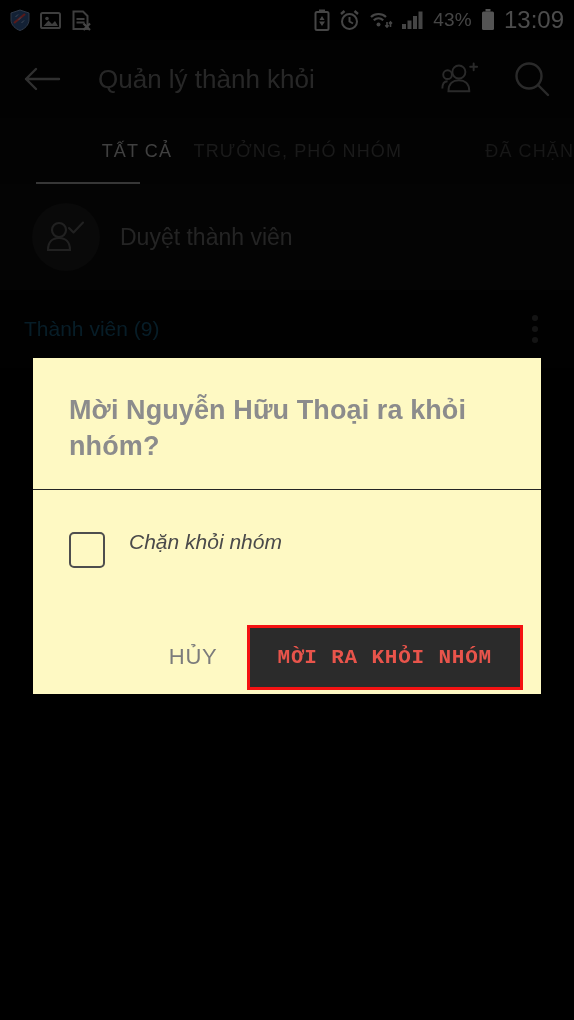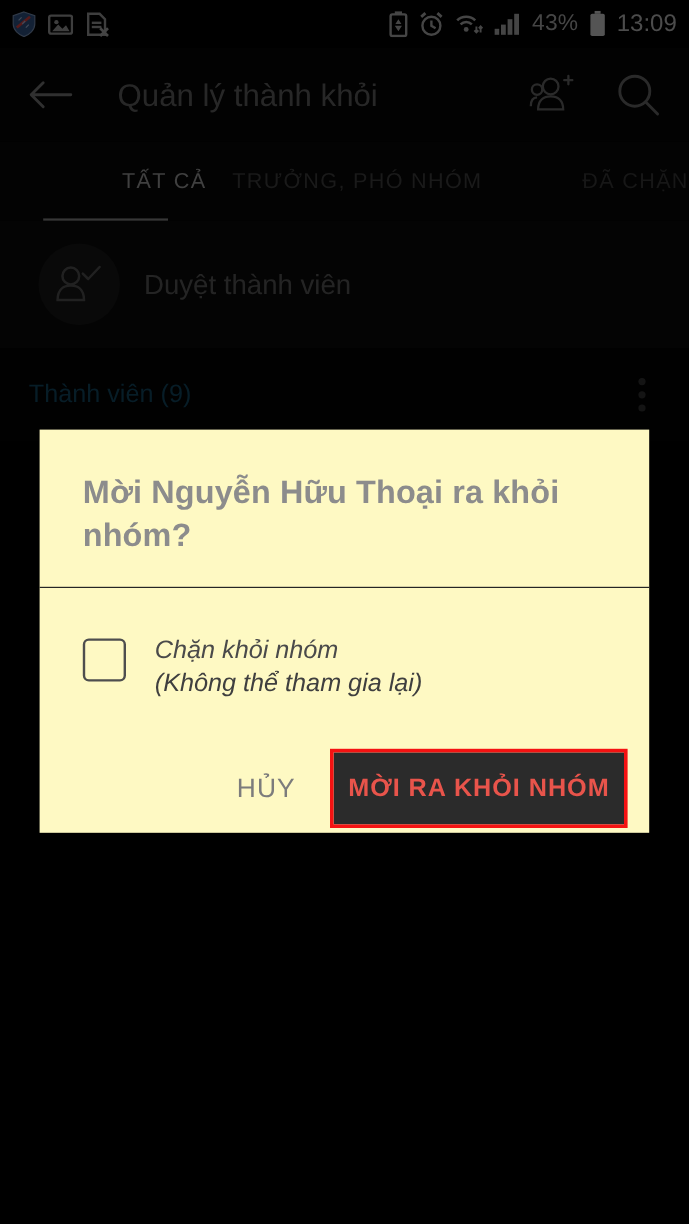--- a/index.html
+++ b/index.html
@@ -25,21 +25,21 @@
     padding: 0 10px;
     background: #000000;
   }
   .status-left { display: flex; align-items: center; gap: 10px; }
   .status-right { margin-left: auto; display: flex; align-items: center; gap: 9px; }
   .sicon { display: inline-flex; align-items: center; justify-content: center; }
   .status-text {
     color: #9a9a9a; font-size: 19px; letter-spacing: 0.2px;
     font-family: "Liberation Sans", sans-serif;
   }
-  .clock-text { color: #a8a8a8; font-size: 20px; }
+  .clock-text { color: #a8a8a8; font-size: 24px; }
 
   
   .app-bar {
     position: absolute; left: 0; top: 40px;
     width: 574px; height: 78px;
     display: flex; align-items: center;
     padding: 0 22px;
     background: #050505;
   }
   .app-title {
@@ -138,22 +138,22 @@
     padding-right: 21px;
   }
   .btn-cancel {
     color: #7c7c7c; font-size: 22px; letter-spacing: 0.8px;
     padding: 16px 24px; background: transparent; border: none;
     font-family: "Liberation Sans", sans-serif;
   }
   .btn-remove-wrap { position: relative; margin-left: 8px; }
   .btn-remove {
     color: #e8544b; font-size: 21px; letter-spacing: 0.8px; font-weight: bold;
-    padding: 18px 12px; background: #2b2b2b; border: none;
-    font-family: Liberation Sans, sans-serif;
+    padding: 18px 28px; background: #2b2b2b; border: none;
+    font-family: Liberation Mono, monospace;
   }
   .highlight-box {
     position: absolute; left: -3px; top: -3px; right: -3px; bottom: -3px;
     border: 3px solid #f41212; pointer-events: none;
   }
 </style>
 </head>
 <body>
 
 <div id="screen">
@@ -288,21 +288,20 @@
   <div class="scrim"></div>
 
   <div class="dialog">
     <div class="dialog-title">Mời Nguyễn Hữu Thoại ra khỏi nhóm?</div>
     <div class="dialog-divider"></div>
 
     <div class="dialog-body">
       <span class="checkbox"></span>
       <span class="checkbox-labels">
         <div class="cb-line1">Chặn khỏi nhóm</div>
-        <div class="cb-line2">(Không thể tham gia lại)</div>
       </span>
     </div>
 
     <div class="dialog-actions">
       <button class="btn-cancel">HỦY</button>
       <span class="btn-remove-wrap">
         <button class="btn-remove">MỜI RA KHỎI NHÓM</button>
         <span class="highlight-box"></span>
       </span>
     </div>

